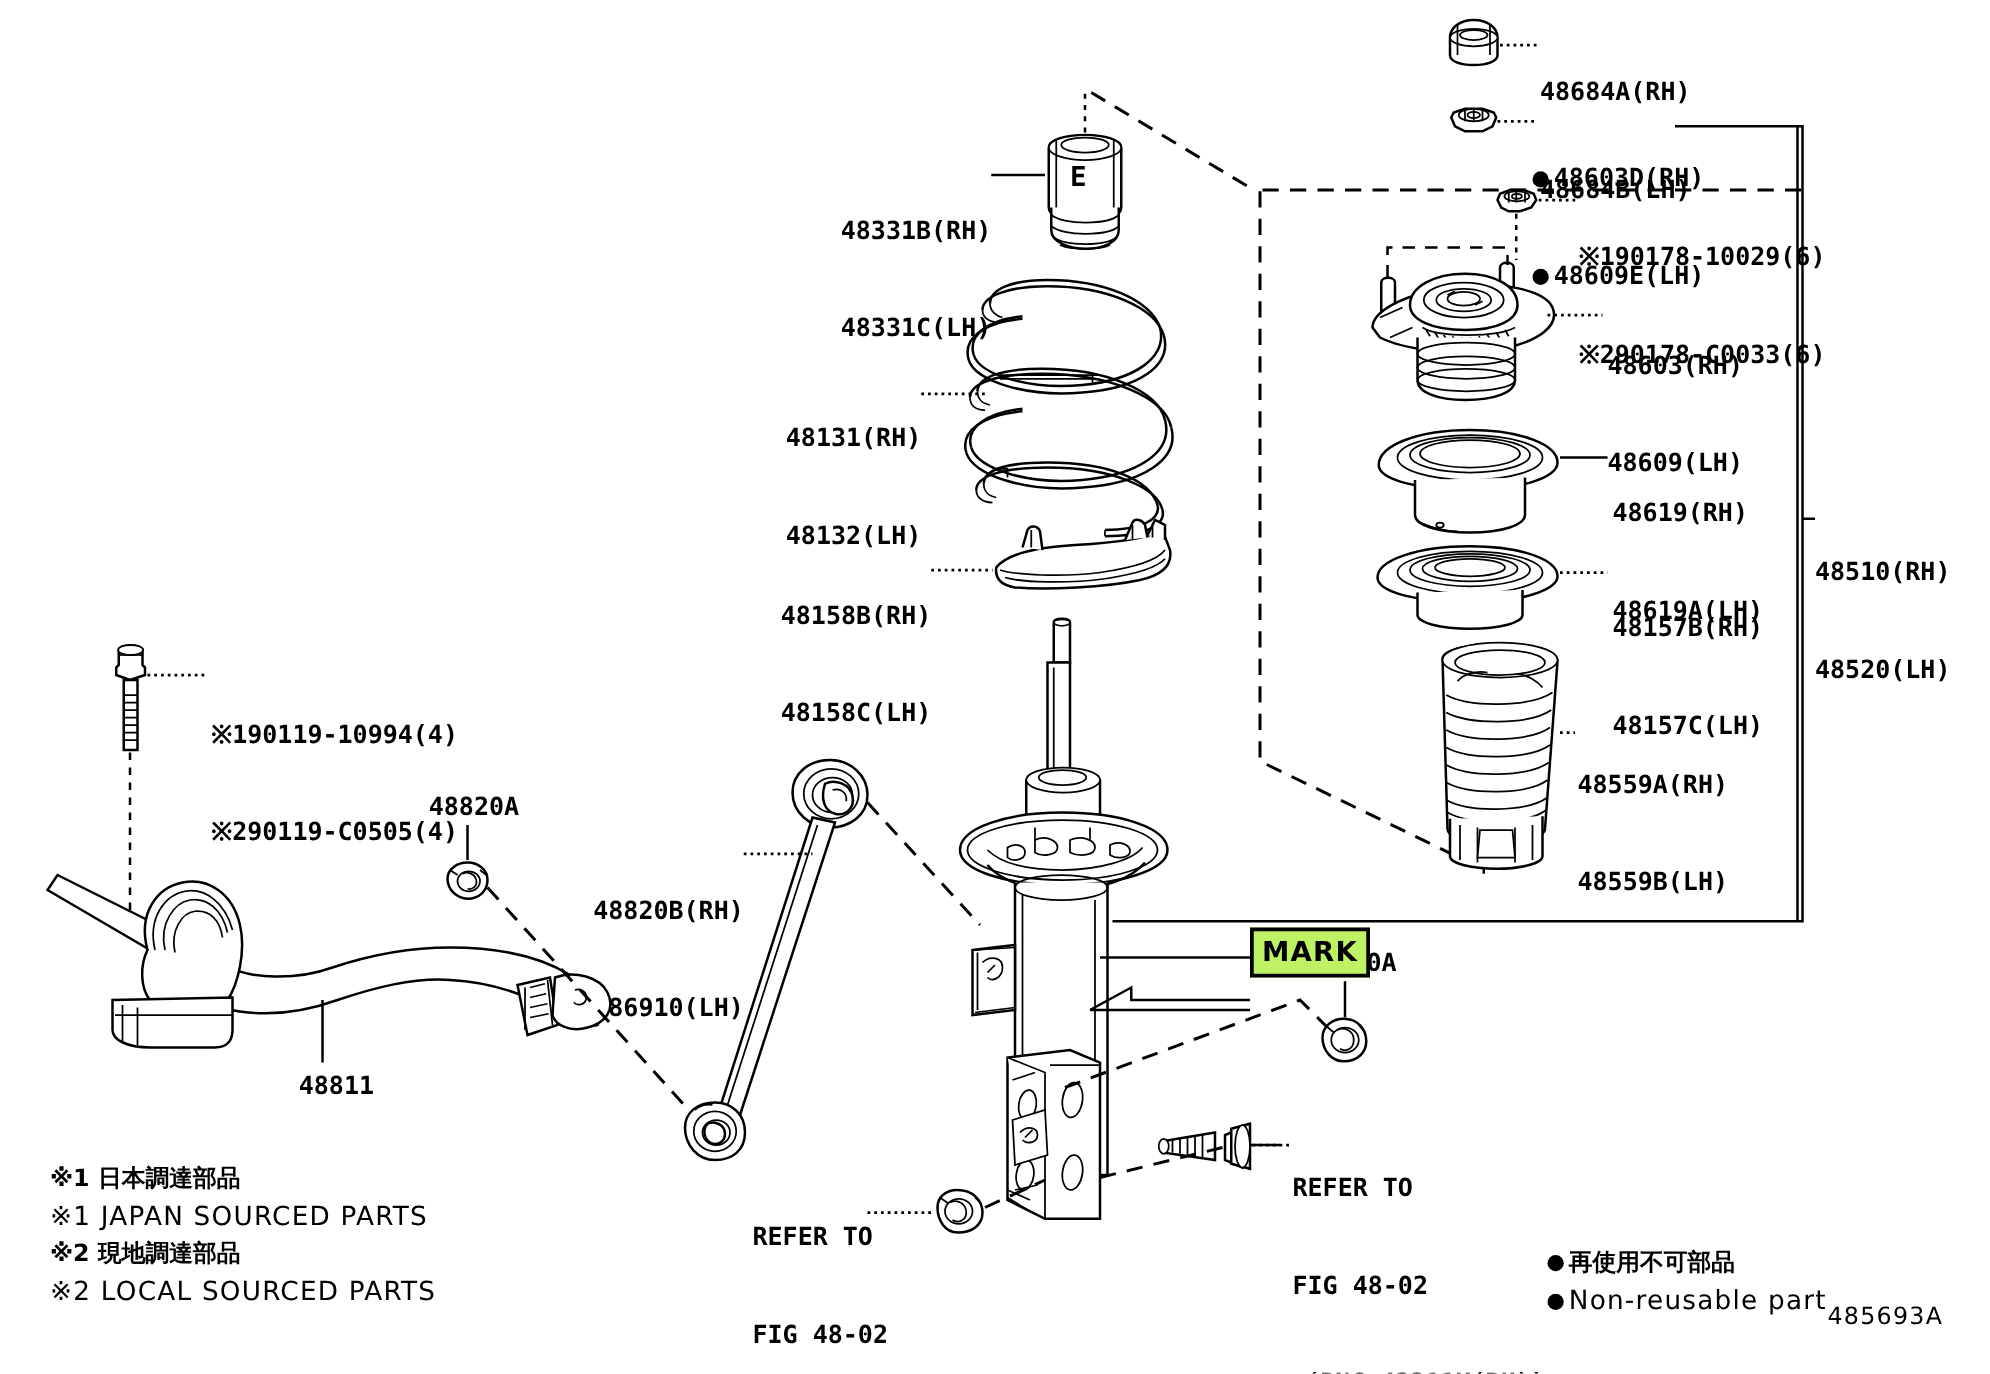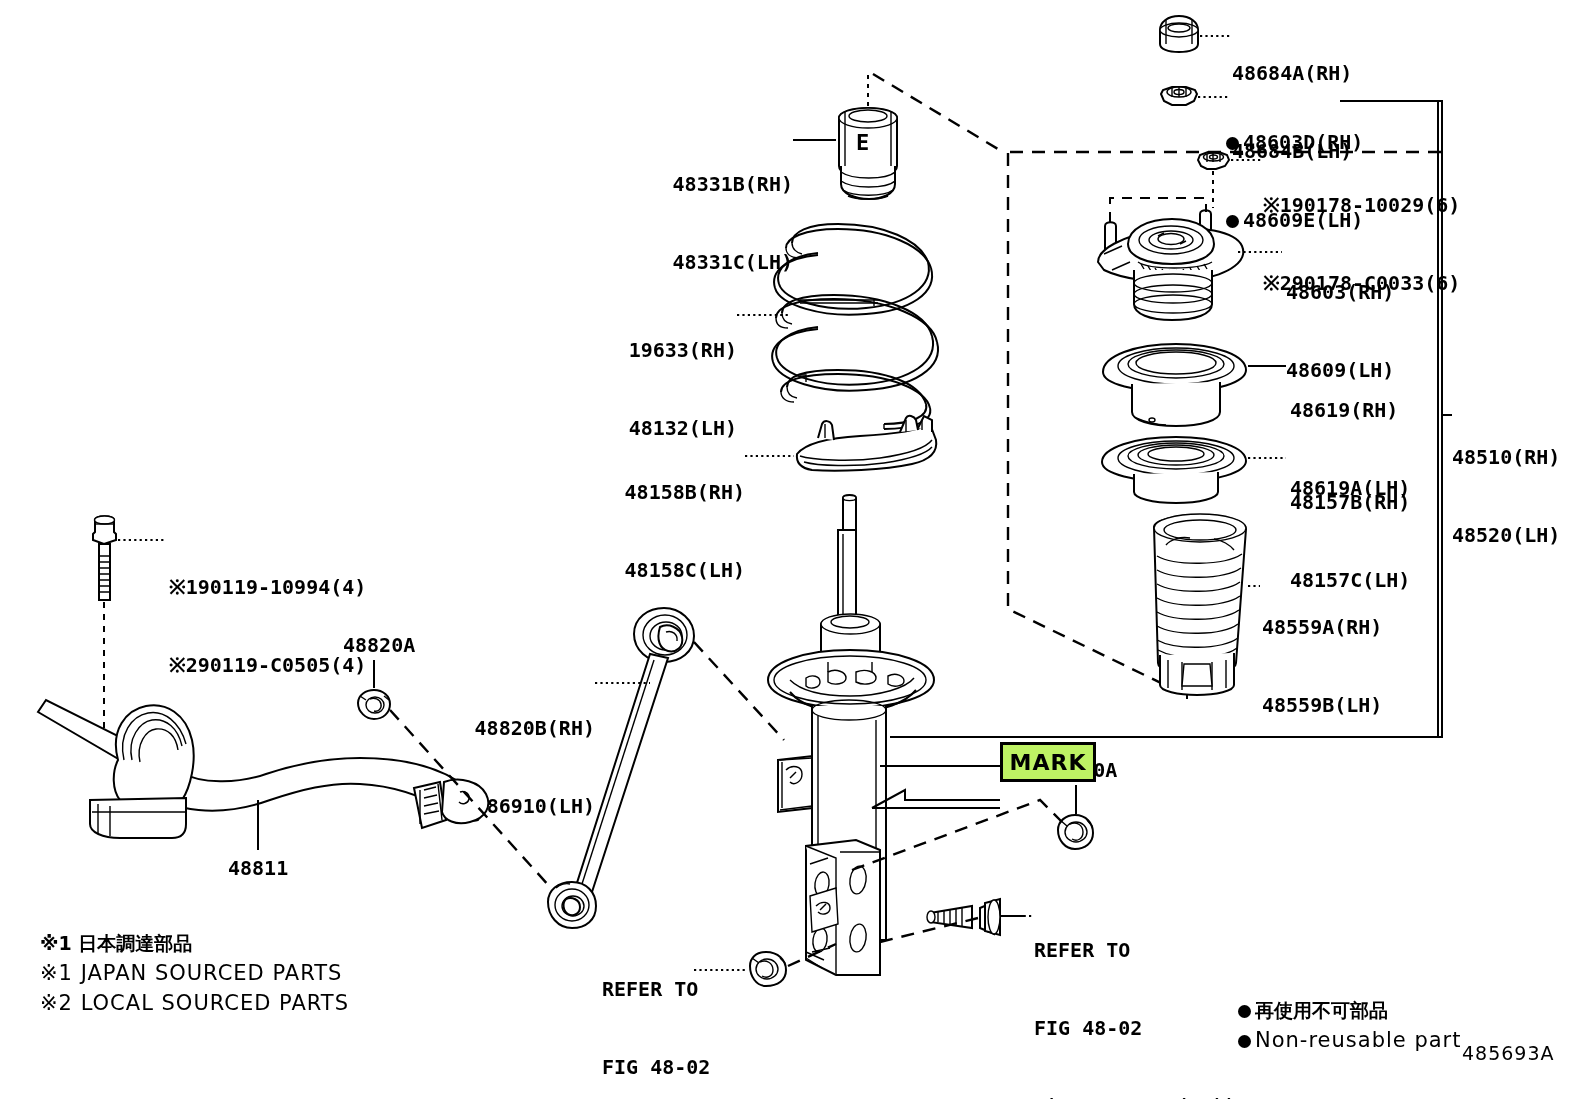--- a/index.html
+++ b/index.html
@@ -441,42 +441,42 @@
     <div>48510(RH)</div>
     <div>48520(LH)</div>
   </div>
 
   <div class="lbl r" style="left:468px; top:119px; width:325px;">
     <div>48331B(RH)</div>
     <div>48331C(LH)</div>
   </div>
 
   <div class="lbl r" style="left:412px; top:285px; width:325px;">
-    <div>19633(RH)</div>
+    <div>48131(RH)</div>
     <div>48132(LH)</div>
   </div>
 
   <div class="lbl r" style="left:420px; top:427px; width:325px;">
     <div>48158B(RH)</div>
     <div>48158C(LH)</div>
   </div>
 
   <div class="lbl" style="left:169px; top:522px;">
     <div>※190119-10994(4)</div>
     <div>※290119-C0505(4)</div>
   </div>
 
   <div class="lbl" style="left:343px; top:632px;">48820A</div>
 
   <div class="lbl r" style="left:280px; top:663px; width:315px;">
     <div>48820B(RH)</div>
     <div>86910(LH)</div>
   </div>
 
-  <div class="lbl" style="left:228px; top:855px;">48811</div>
+  <div class="lbl" style="left:239px; top:855px;">48811</div>
 
   <div class="lbl" style="left:1045px; top:757px;">48820A</div>
 
   <div id="mark-box" style="left:1000px; top:742px; width:90px; height:34px;">MARK</div>
 
   <div class="lbl" style="left:602px; top:924px;">
     <div>REFER TO</div>
     <div>FIG 48-02</div>
     
     
@@ -485,20 +485,21 @@
   <div class="lbl" style="left:1034px; top:885px;">
     <div>REFER TO</div>
     <div>FIG 48-02</div>
     <div class="sm" style="padding-left:10px;">(PNC 43211K(RH))</div>
     
   </div>
 
   <div style="position:absolute; left:40px; top:928px;">
     <div class="lbl jp" style="position:static;">※1 日本調達部品</div>
     <div class="lbl latin" style="position:static;">※1 JAPAN SOURCED PARTS</div>
+    <div class="lbl jp" style="position:static;">※2 現地調達部品</div>
     <div class="lbl latin" style="position:static;">※2 LOCAL SOURCED PARTS</div>
   </div>
 
   <div style="position:absolute; left:1238px; top:995px;">
     <div class="lbl jp" style="position:static;"><span class="dot"></span><span>再使用不可部品</span></div>
     <div class="lbl latin" style="position:static;"><span class="dot"></span><span>Non-reusable part</span></div>
   </div>
 
   <div class="lbl idcode" style="left:1462px; top:1040px;">485693A</div>
 

